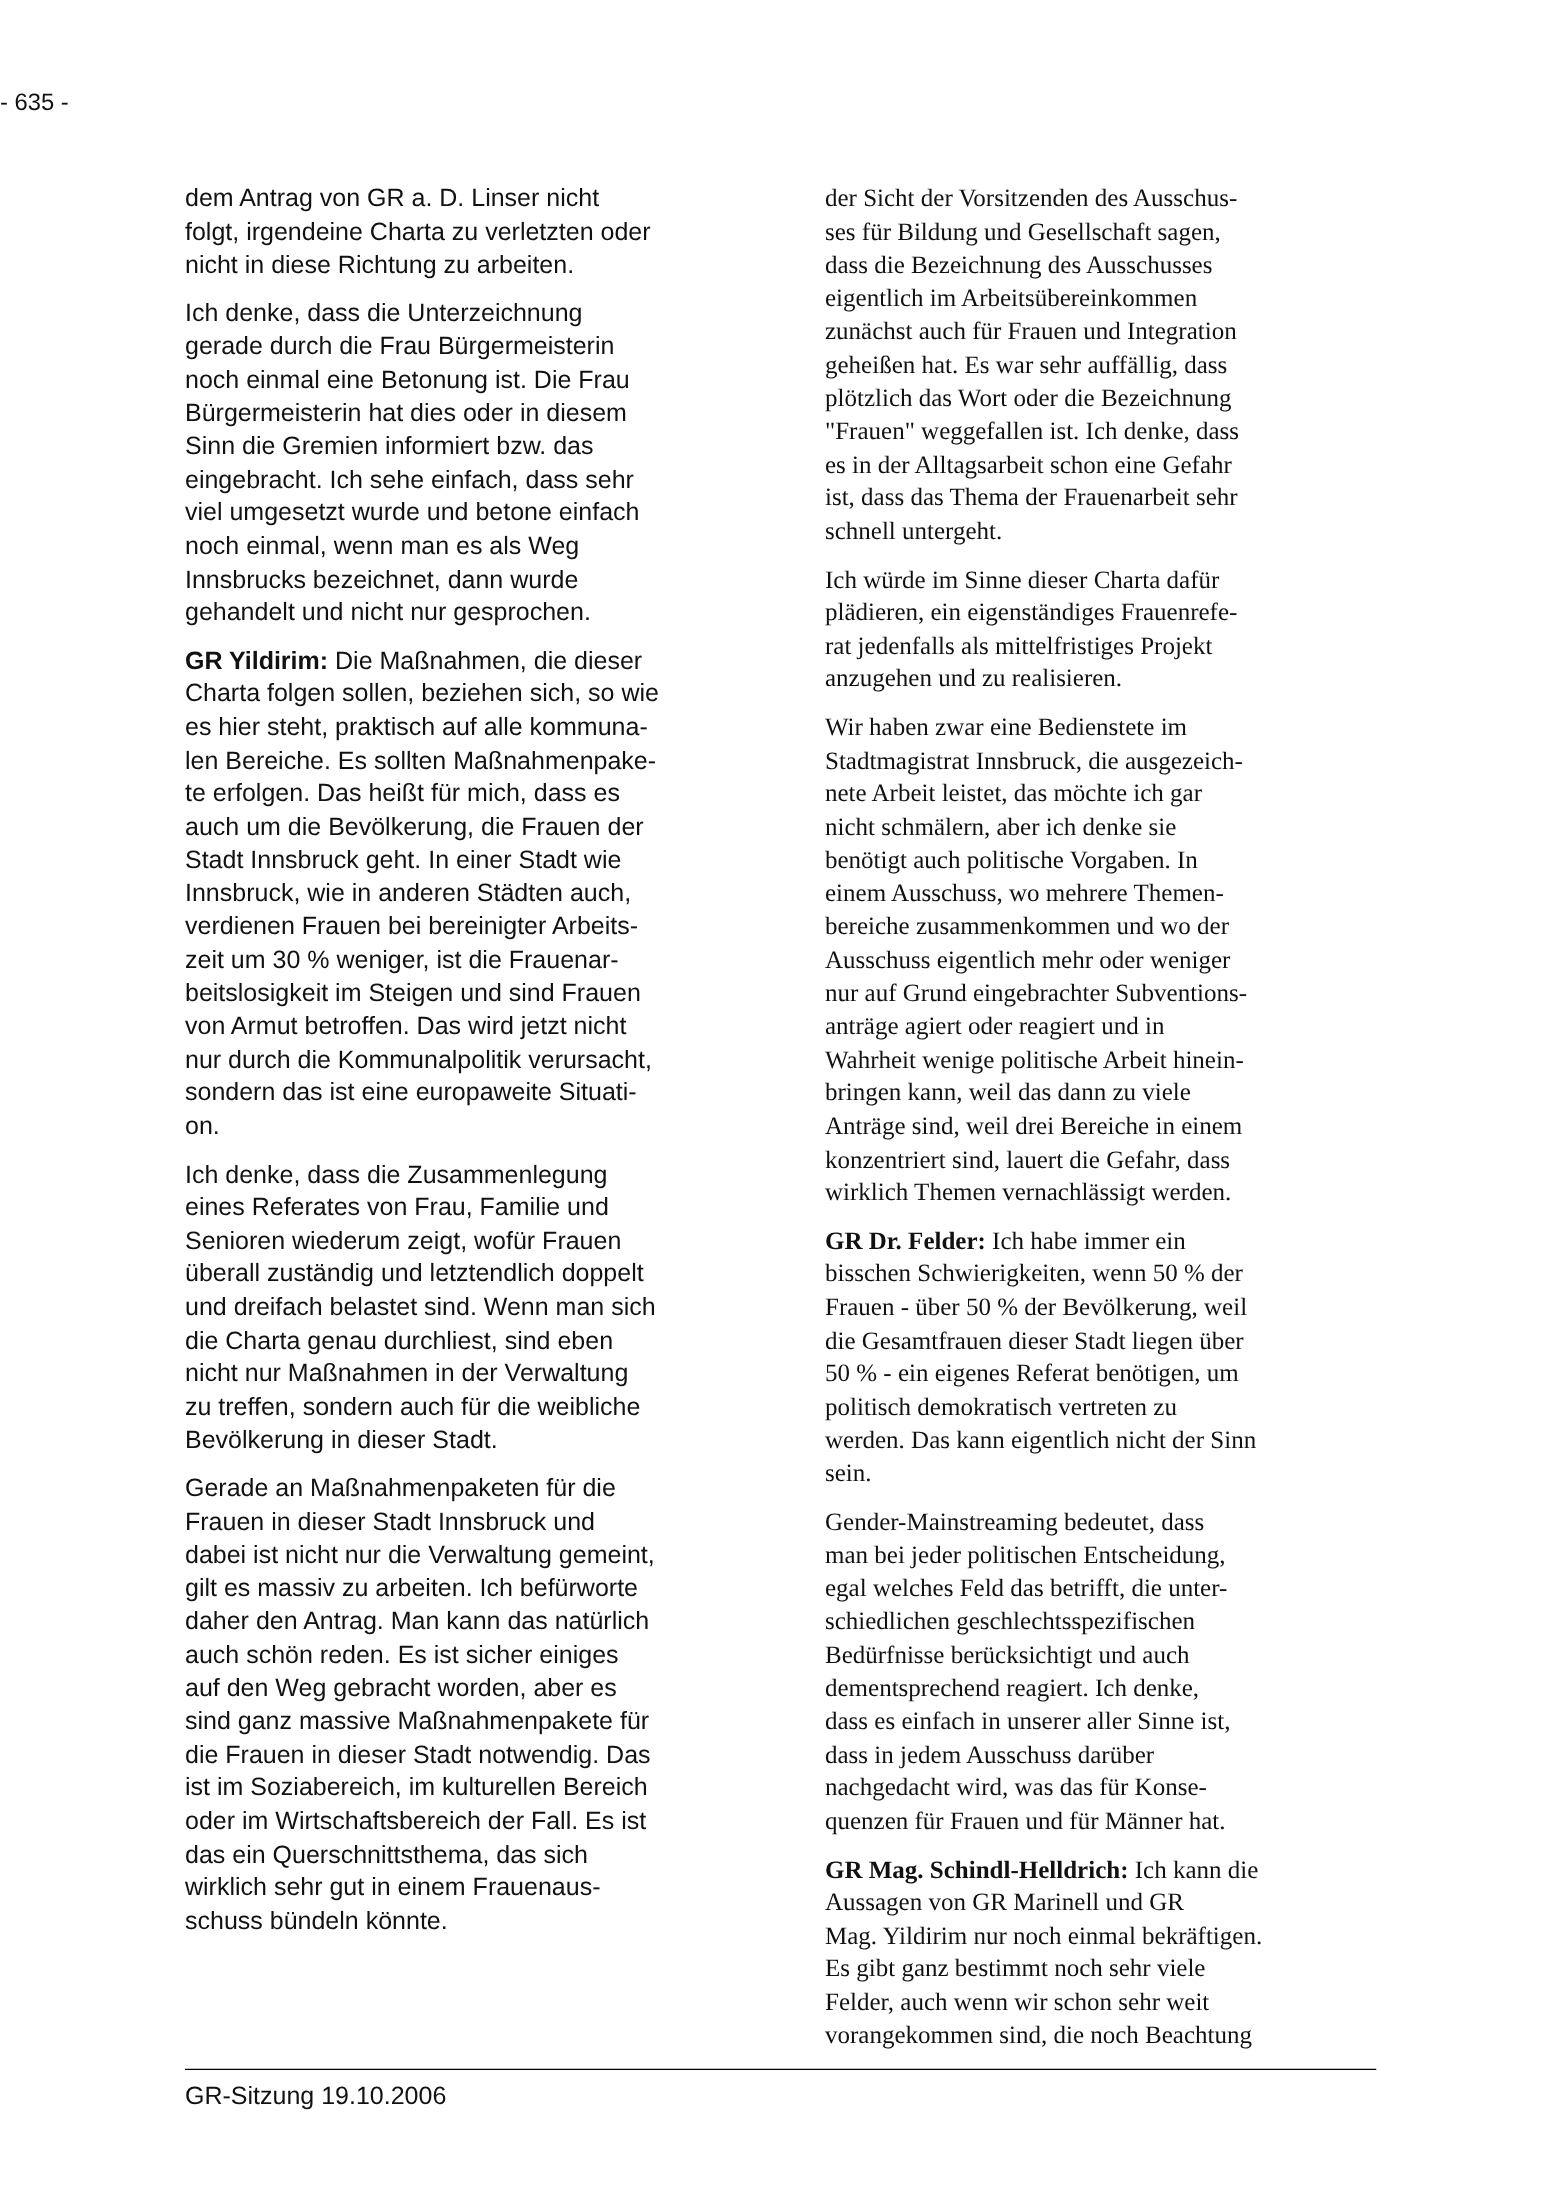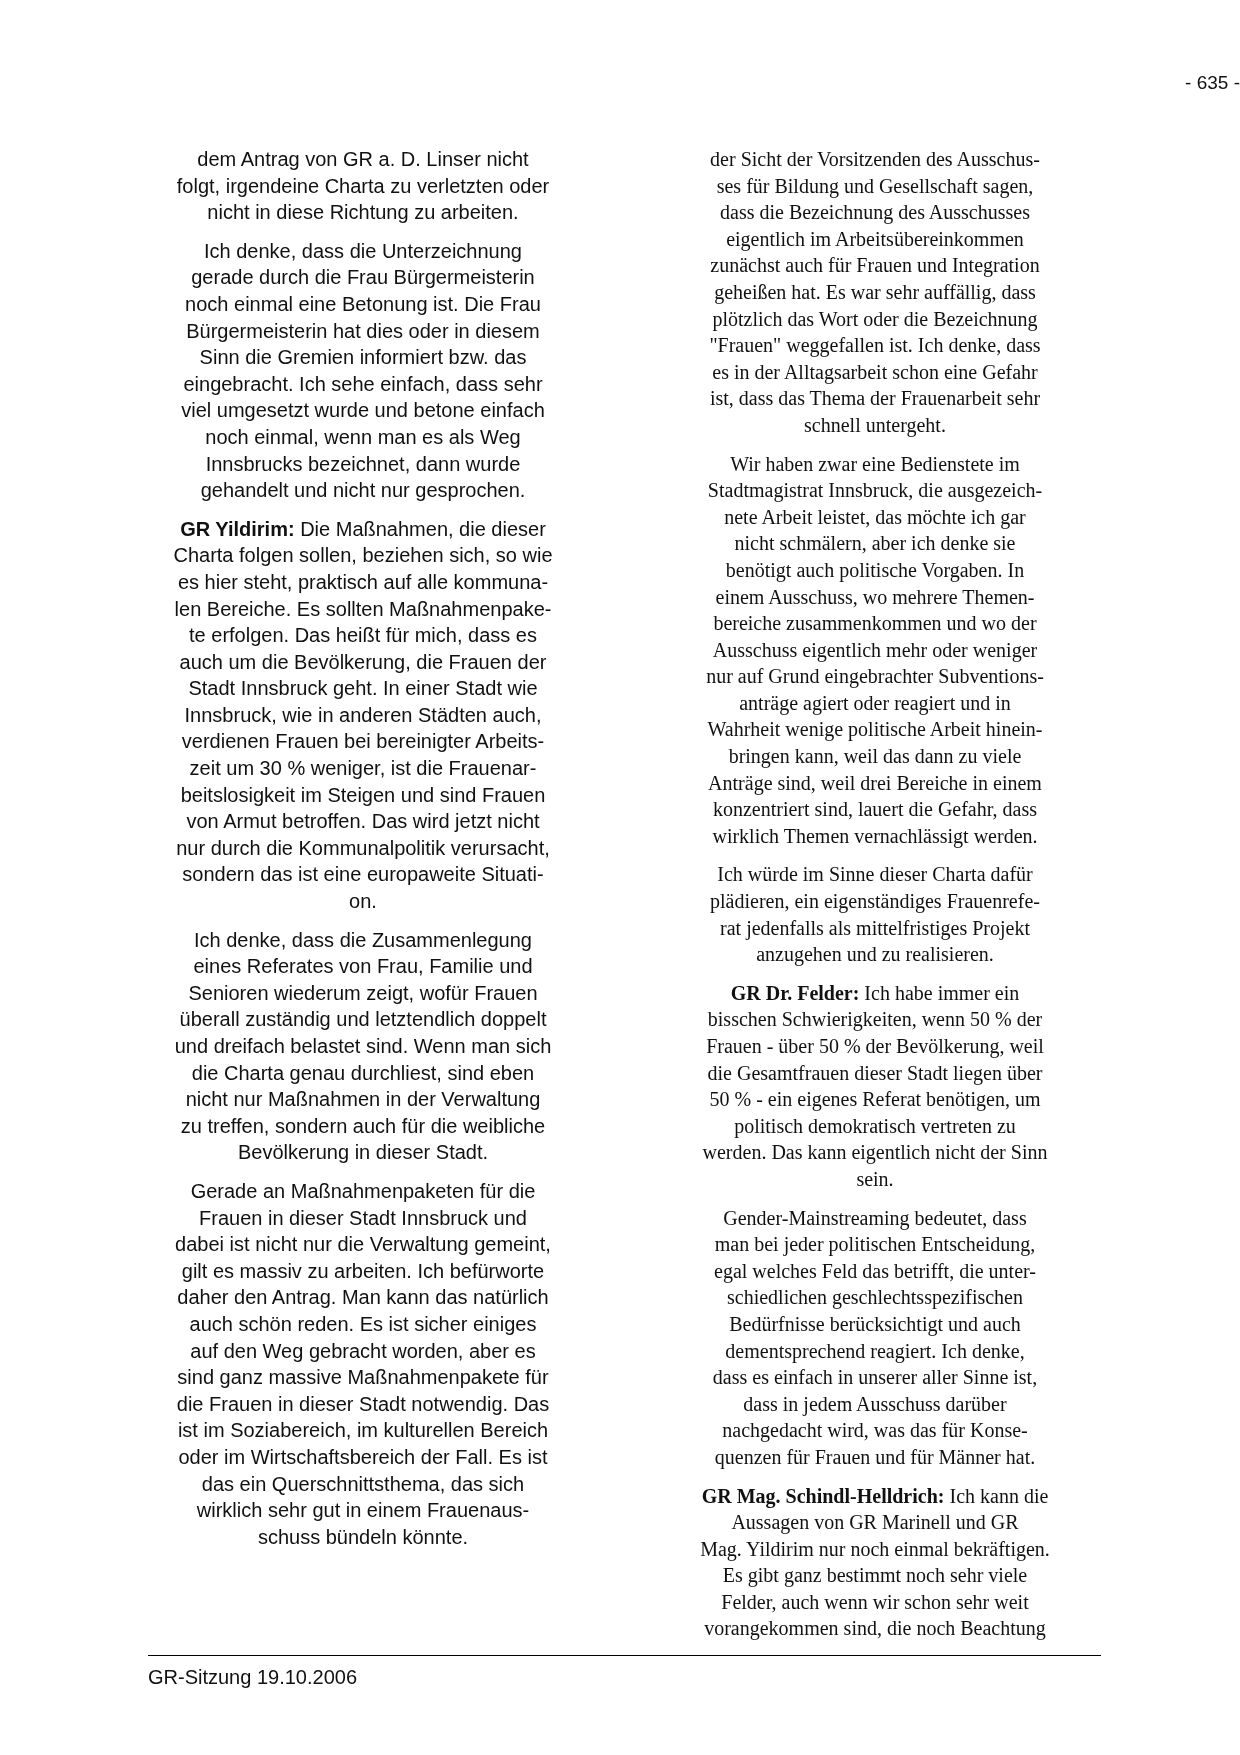--- a/index.html
+++ b/index.html
@@ -1,20 +1,20 @@
 <!DOCTYPE html>
 <html><head>
 <meta charset="utf-8">
 <style>
   html, body { margin: 0; padding: 0; background: #ffffff; }
   body { width: 1240px; height: 1755px; position: relative; overflow: hidden;
          font-family: "Liberation Sans", sans-serif; color: #111111; }
-  .page-number { position: absolute; top: 72px; left: 0; width: 1240px; text-align: right;
+  .page-number { position: absolute; top: 72px; left: 0; width: 1240px; text-align: left;
                  font-size: 19px; }
-  .column { position: absolute; top: 146px; width: 430px; font-size: 20px; line-height: 26.6px; text-align: center; }
+  .column { position: absolute; top: 146px; width: 430px; font-size: 20px; line-height: 26.6px; }
   .col-left { left: 148px; }
   .col-right { left: 660px; }
   .col-right.first { top: 146px; font-family: Liberation Serif, serif; }
   .col-left p, .col-right p { margin: 0 0 12px 0; white-space: pre-line; }
   .speaker { font-weight: bold; }
   .footer-rule { position: absolute; left: 148px; top: 1655px; width: 953px; height: 0;
                  border-top: 1.5px solid #000; }
   .footer-text { position: absolute; left: 148px; top: 1666px; font-size: 20px; }
 </style>
 </head>
@@ -81,39 +81,39 @@
 ses für Bildung und Gesellschaft sagen,
 dass die Bezeichnung des Ausschusses
 eigentlich im Arbeitsübereinkommen
 zunächst auch für Frauen und Integration
 geheißen hat. Es war sehr auffällig, dass
 plötzlich das Wort oder die Bezeichnung
 "Frauen" weggefallen ist. Ich denke, dass
 es in der Alltagsarbeit schon eine Gefahr
 ist, dass das Thema der Frauenarbeit sehr
 schnell untergeht.</span></p>
+  <p><span class="speaker"></span><span>Ich würde im Sinne dieser Charta dafür
+plädieren, ein eigenständiges Frauenrefe-
+rat jedenfalls als mittelfristiges Projekt
+anzugehen und zu realisieren.</span></p>
   <p><span class="speaker"></span><span>Wir haben zwar eine Bedienstete im
 Stadtmagistrat Innsbruck, die ausgezeich-
 nete Arbeit leistet, das möchte ich gar
 nicht schmälern, aber ich denke sie
 benötigt auch politische Vorgaben. In
 einem Ausschuss, wo mehrere Themen-
 bereiche zusammenkommen und wo der
 Ausschuss eigentlich mehr oder weniger
 nur auf Grund eingebrachter Subventions-
 anträge agiert oder reagiert und in
 Wahrheit wenige politische Arbeit hinein-
 bringen kann, weil das dann zu viele
 Anträge sind, weil drei Bereiche in einem
 konzentriert sind, lauert die Gefahr, dass
 wirklich Themen vernachlässigt werden.</span></p>
-  <p><span class="speaker"></span><span>Ich würde im Sinne dieser Charta dafür
-plädieren, ein eigenständiges Frauenrefe-
-rat jedenfalls als mittelfristiges Projekt
-anzugehen und zu realisieren.</span></p>
   <p><span class="speaker">GR Dr. Felder:</span><span> Ich habe immer ein
 bisschen Schwierigkeiten, wenn 50 % der
 Frauen - über 50 % der Bevölkerung, weil
 die Gesamtfrauen dieser Stadt liegen über
 50 % - ein eigenes Referat benötigen, um
 politisch demokratisch vertreten zu
 werden. Das kann eigentlich nicht der Sinn
 sein.</span></p>
   <p><span class="speaker"></span><span>Gender-Mainstreaming bedeutet, dass
 man bei jeder politischen Entscheidung,

